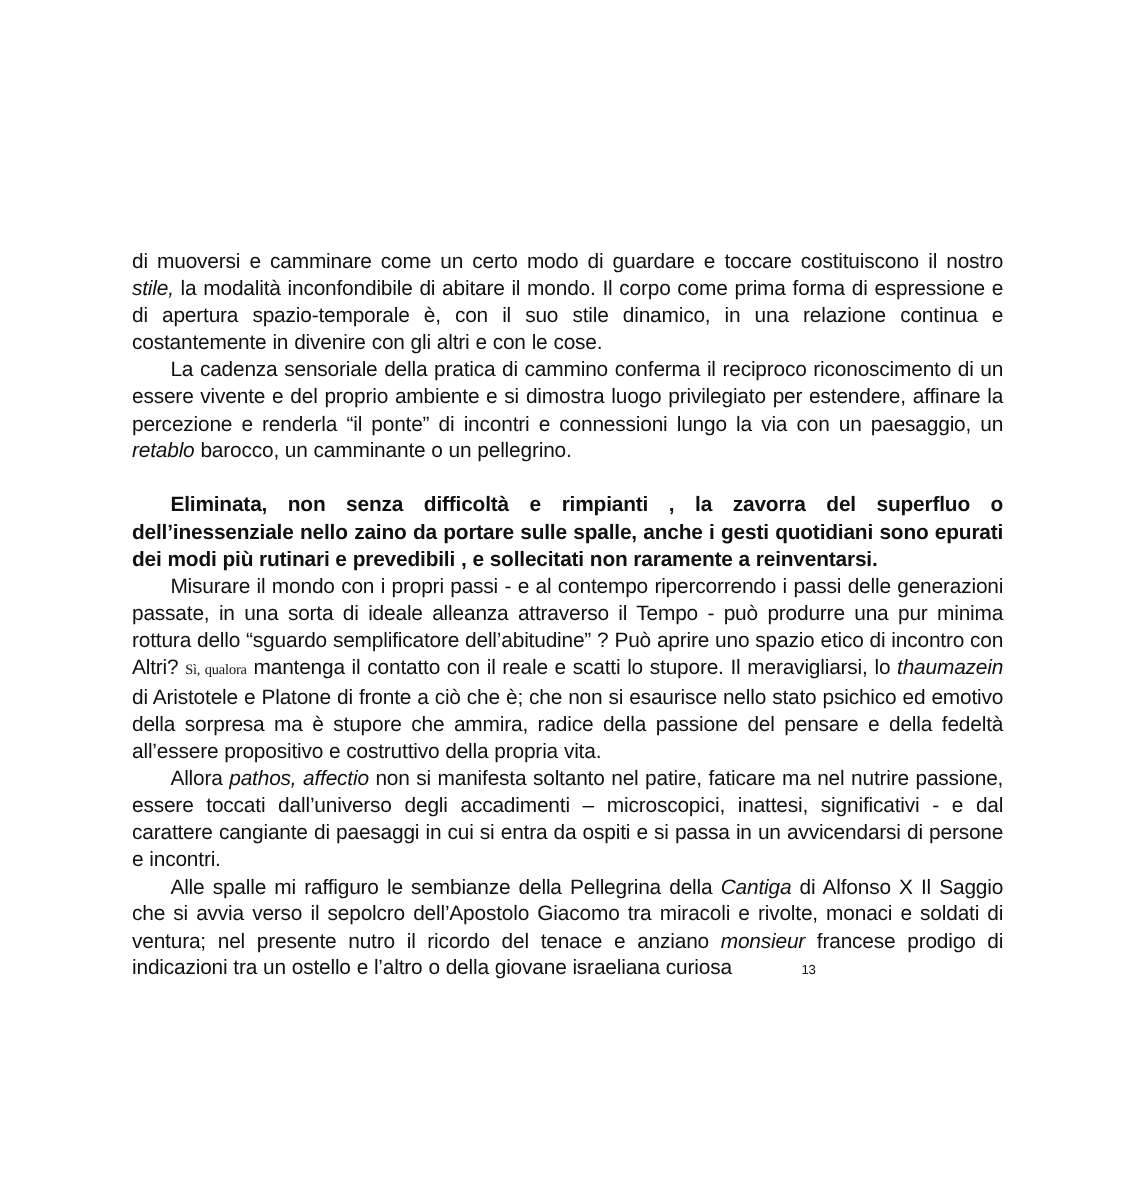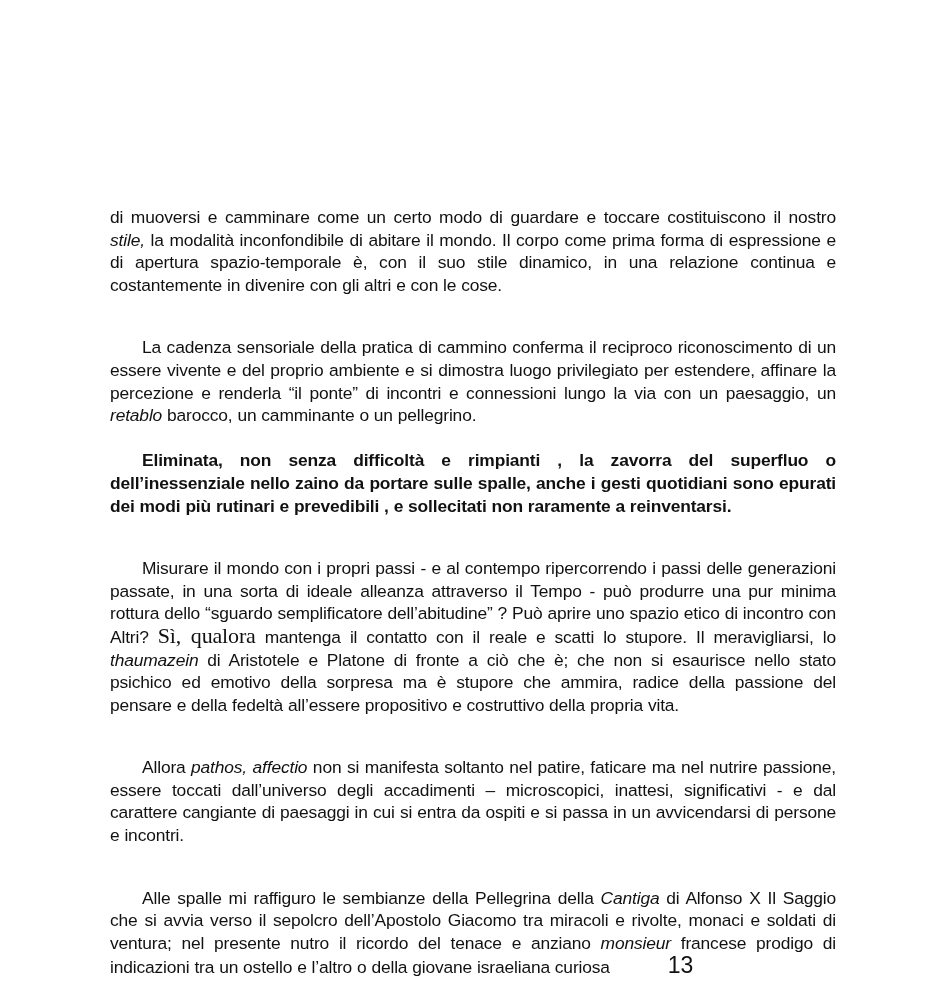--- a/index.html
+++ b/index.html
@@ -32,37 +32,36 @@
     text-align: justify;
     text-justify: inter-word;
     font-size: 17.4px;
     line-height: 22.6px;
     letter-spacing: -0.15px;
     color: #111111;
     word-spacing: 0.2px;
   }
   p.indent {
     text-indent: 32px;
-    margin-top: 40px;
   }
   p.spacer-before {
     margin-top: 22.6px;
     font-weight: bold;
   }
   .it {
     font-style: italic;
   }
   .serif {
     font-family: "Liberation Serif", serif;
-    font-size: 22px;
+    font-size: 12px;
   }
   .pageno {
     display: inline-block;
     margin-left: 26px;
-    font-size: 23px;
+    font-size: 11px;
   }
   
   #text-block {
     -webkit-font-smoothing: antialiased;
   }
 </style>
 </head>
 <body>
 
 <div id="page">

